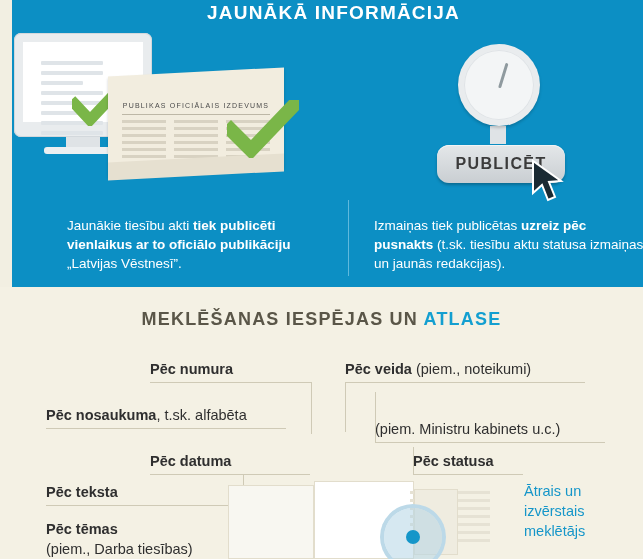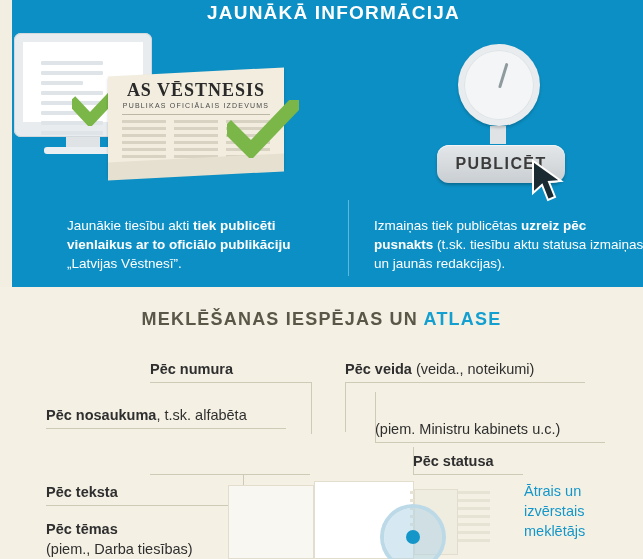--- a/index.html
+++ b/index.html
@@ -188,21 +188,20 @@
     </div>
 
     <div class="check" style="left:60px;top:82px;">
       <svg width="54" height="44" viewBox="0 0 54 44">
         <path d="M3 22 L18 38 L51 3" stroke="#7ab648" stroke-width="11" fill="none" stroke-linecap="square"></path>
       </svg>
     </div>
 
     <div class="paper">
       <div class="paper-sheet"></div>
-      <div class="paper-head">AS VĒSTNESIS</div>
       <div class="paper-sub">PUBLIKAS OFICIĀLAIS IZDEVUMS</div>
       <div class="paper-rule"></div>
       <div class="paper-cols">
         <div>
             <i></i>
             <i></i>
             <i></i>
             <i></i>
             <i></i>
             <i></i>
@@ -262,40 +261,43 @@
 
     <div class="bottom-title">
       <span>MEKLĒŠANAS IESPĒJAS UN </span><span class="accent">ATLASE</span>
     </div>
 
     <div class="lbl" style="left:150px;top:73px;">
       <b>Pēc numura</b><span></span>
     </div>
     <div class="lbl" style="left:46px;top:119px;">
       <b>Pēc nosaukuma</b><span>, t.sk. alfabēta</span>
+    </div>
+    <div class="lbl" style="left:150px;top:165px;">
+      <b>Pēc datuma</b><span></span>
     </div>
     <div class="lbl" style="left:46px;top:196px;">
       <b>Pēc teksta</b><span></span>
     </div>
     <div class="lbl" style="left:46px;top:233px;">
       <b>Pēc tēmas</b>
     </div>
     <div class="lbl" style="left:46px;top:253px;">
       <span>(piem., Darba tiesības)</span>
     </div>
 
     <div class="ln" style="left:150px;top:95px;width:162px;height:1px;"></div>
     <div class="ln" style="left:311px;top:95px;width:1px;height:52px;"></div>
     <div class="ln" style="left:46px;top:141px;width:240px;height:1px;"></div>
     <div class="ln" style="left:150px;top:187px;width:160px;height:1px;"></div>
     <div class="ln" style="left:46px;top:218px;width:198px;height:1px;"></div>
     <div class="ln" style="left:243px;top:187px;width:1px;height:32px;"></div>
 
     <div class="lbl" style="left:345px;top:73px;">
-      <b>Pēc veida</b><span> (veida., noteikumi)</span>
+      <b>Pēc veida</b><span> (piem., noteikumi)</span>
     </div>
     <div class="lbl" style="left:375px;top:133px;">
       <span>(piem. Ministru kabinets u.c.)</span>
     </div>
     <div class="lbl" style="left:413px;top:165px;">
       <b>Pēc statusa</b>
     </div>
 
     <div class="ln" style="left:345px;top:95px;width:240px;height:1px;"></div>
     <div class="ln" style="left:345px;top:95px;width:1px;height:50px;"></div>

